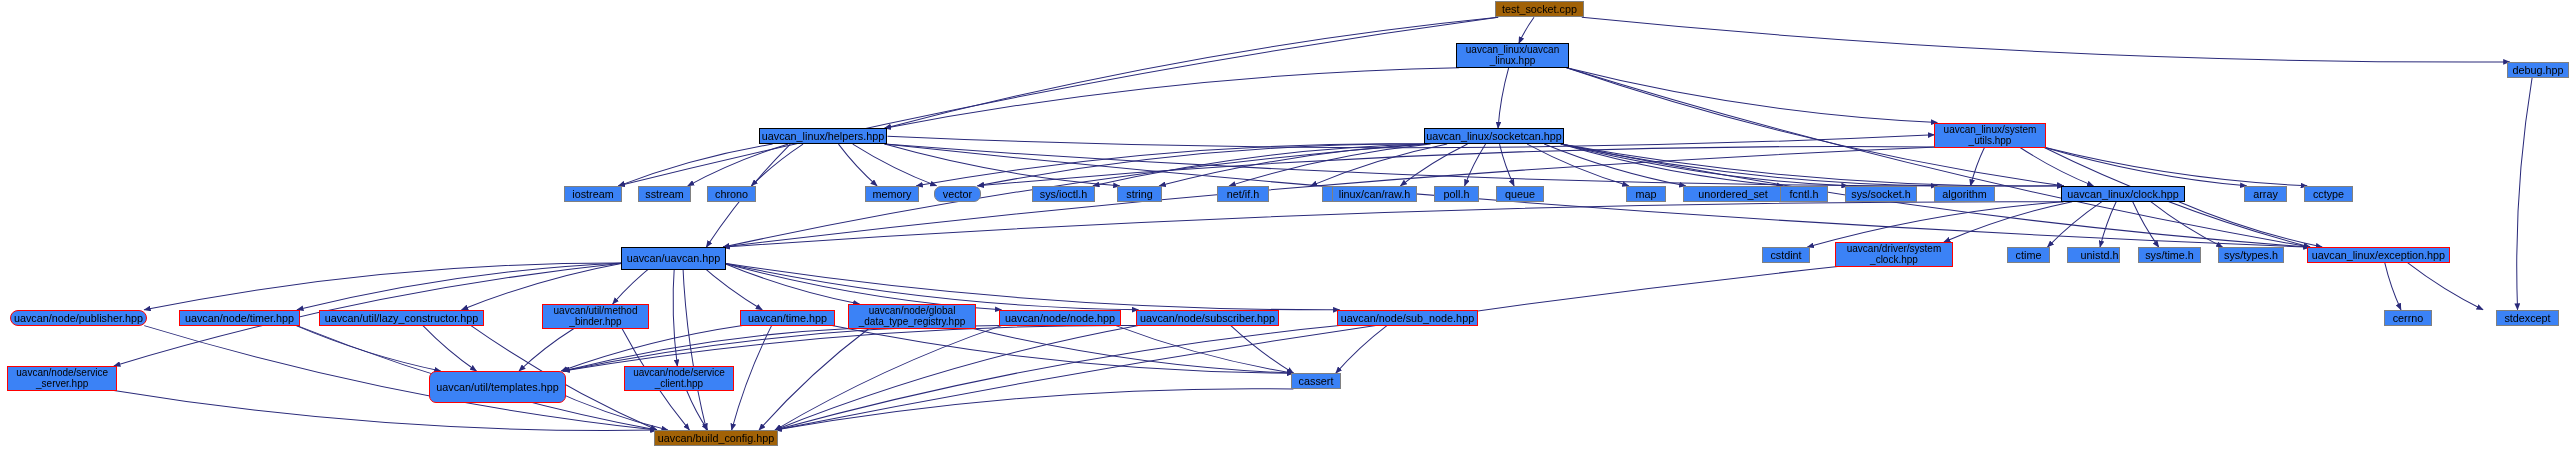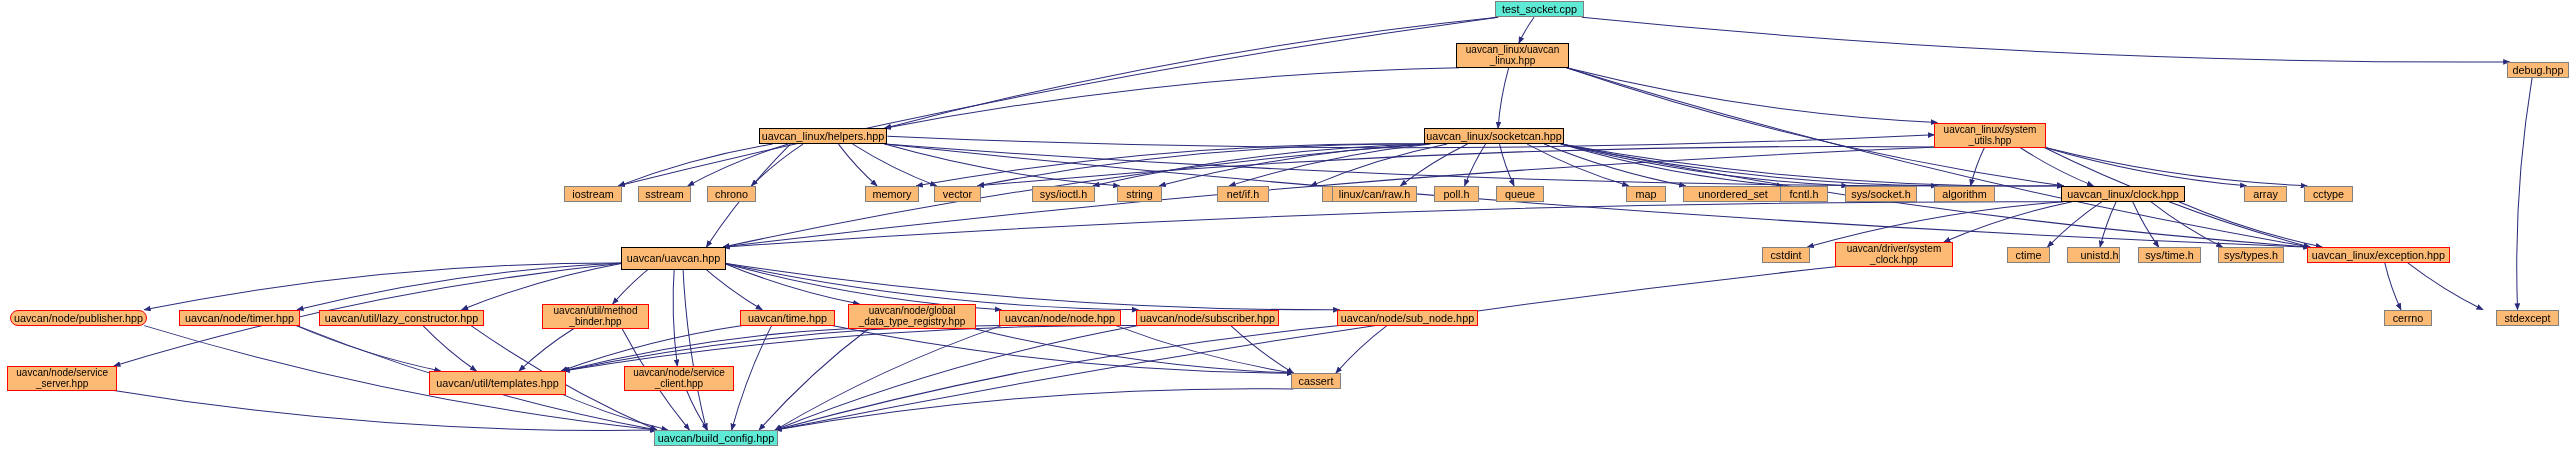--- a/index.html
+++ b/index.html
@@ -1,25 +1,25 @@
 <!DOCTYPE html>
 <html style="font-size:11.5px"><head>
 <meta charset="utf-8">
 <style>
   html,body{margin:0;padding:0;background:#ffffff;}
   #graph{position:relative;width:2576px;height:456px;background:#ffffff;
          font-family:"Liberation Sans","DejaVu Sans",sans-serif;overflow:hidden;}
   #edges{position:absolute;left:0;top:0;width:2576px;height:456px;}
   .node{position:absolute;box-sizing:border-box;display:flex;align-items:center;
         justify-content:center;text-align:center;line-height:1.12;
-        font-size:10.8px;color:#000000;background:#fdba74;white-space:pre;}
+        font-size:10.8px;color:#000000;background:#3b82f6;white-space:pre;}
   .node.gray{border:0.7px solid #808080;}
   .node.black{border:0.7px solid #000000;}
   .node.red{border:0.7px solid #ff0000;}
-  .node.root{border:0.7px solid #808080;background:#5eead4;}
+  .node.root{border:0.7px solid #808080;background:#a16207;}
   .node span{display:block;}
 </style>
 </head>
 <body>
 
 <div id="graph">
   <svg id="edges" viewBox="0 0 3573 633" preserveAspectRatio="none" aria-hidden="true">
     <defs>
       <marker id="arw" markerWidth="10" markerHeight="8" refX="9" refY="4" orient="auto" markerUnits="userSpaceOnUse">
         <path d="M0,0 L10,4 L0,8 z" fill="#2a2a7a"></path>
@@ -126,21 +126,21 @@
 _linux.hpp</span></div>
       <div class="node black" style="left: 759px; top: 128px; width: 128px; height: 16px;"><span>uavcan_linux/helpers.hpp</span></div>
       <div class="node black" style="left: 1424px; top: 128px; width: 140px; height: 16px;"><span>uavcan_linux/socketcan.hpp</span></div>
       <div class="node red" style="left: 1934px; top: 123px; width: 112px; height: 24.5px; font-size: 10px;"><span>uavcan_linux/system
 _utils.hpp</span></div>
       <div class="node gray" style="left: 2507px; top: 62px; width: 62px; height: 16px;"><span>debug.hpp</span></div>
       <div class="node gray" style="left: 564px; top: 186px; width: 58px; height: 16px;"><span>iostream</span></div>
       <div class="node gray" style="left: 638px; top: 186px; width: 53px; height: 16px;"><span>sstream</span></div>
       <div class="node gray" style="left: 707px; top: 186px; width: 49px; height: 16px;"><span>chrono</span></div>
       <div class="node gray" style="left: 865px; top: 186px; width: 54px; height: 16px;"><span>memory</span></div>
-      <div class="node gray" style="left: 934px; top: 186px; width: 47px; height: 16px;"><span>vector</span></div>
+      <div class="node gray" style="left: 934px; top: 186px; width: 47px; height: 16px; border-radius: 7px;"><span>vector</span></div>
       <div class="node gray" style="left: 1032px; top: 186px; width: 63px; height: 16px;"><span>sys/ioctl.h</span></div>
       <div class="node gray" style="left: 1117px; top: 186px; width: 45px; height: 16px;"><span>string</span></div>
       <div class="node gray" style="left: 1180px; top: 186px; width: 52px; height: 16px; margin-left: 37px;"><span>net/if.h</span></div>
       <div class="node gray" style="left: 1322px; top: 186px; width: 72px; height: 16px; align-items: center;"><span>linux/can.h</span></div>
       <div class="node gray" style="left: 1332px; top: 186px; width: 85px; height: 16px;"><span>linux/can/raw.h</span></div>
       <div class="node gray" style="left: 1434px; top: 186px; width: 45px; height: 16px;"><span>poll.h</span></div>
       <div class="node gray" style="left: 1496px; top: 186px; width: 48px; height: 16px;"><span>queue</span></div>
       <div class="node gray" style="left: 1626px; top: 186px; width: 40px; height: 16px;"><span>map</span></div>
       <div class="node gray" style="left: 1683px; top: 186px; width: 100px; height: 16px;"><span>unordered_set</span></div>
       <div class="node gray" style="left: 1780px; top: 186px; width: 48px; height: 16px;"><span>fcntl.h</span></div>
@@ -164,21 +164,21 @@
       <div class="node red" style="left: 542px; top: 304px; width: 107px; height: 24.5px; font-size: 10px;"><span>uavcan/util/method
 _binder.hpp</span></div>
       <div class="node red" style="left: 740px; top: 310px; width: 95px; height: 16px;"><span>uavcan/time.hpp</span></div>
       <div class="node red" style="left: 848px; top: 304px; width: 128px; height: 24.5px; font-size: 10px;"><span>uavcan/node/global
 _data_type_registry.hpp</span></div>
       <div class="node red" style="left: 999px; top: 310px; width: 122px; height: 16px;"><span>uavcan/node/node.hpp</span></div>
       <div class="node red" style="left: 1136px; top: 310px; width: 143px; height: 16px;"><span>uavcan/node/subscriber.hpp</span></div>
       <div class="node red" style="left: 1337px; top: 310px; width: 141px; height: 16px;"><span>uavcan/node/sub_node.hpp</span></div>
       <div class="node red" style="left: 7.2px; top: 366px; width: 110px; height: 24.5px; font-size: 10px;"><span>uavcan/node/service
 _server.hpp</span></div>
-      <div class="node red" style="left: 429px; top: 371px; width: 137px; height: 24px;"><span>uavcan/util/templates.hpp</span></div>
+      <div class="node red" style="left: 429px; top: 371px; width: 137px; height: 32px; border-radius: 7px;"><span>uavcan/util/templates.hpp</span></div>
       <div class="node red" style="left: 624px; top: 366px; width: 110px; height: 24.5px; font-size: 10px;"><span>uavcan/node/service
 _client.hpp</span></div>
       <div class="node gray" style="left: 1291px; top: 373px; width: 50px; height: 16px;"><span>cassert</span></div>
       <div class="node root" style="left: 654px; top: 430px; width: 124px; height: 16px;"><span>uavcan/build_config.hpp</span></div>
       <div class="node gray" style="left: 2384px; top: 310px; width: 48px; height: 16px;"><span>cerrno</span></div>
       <div class="node gray" style="left: 2480px; top: 310px; width: 63px; height: 16px; margin-left: 16px;"><span>stdexcept</span></div>
     </div>
 </div>
 
 

